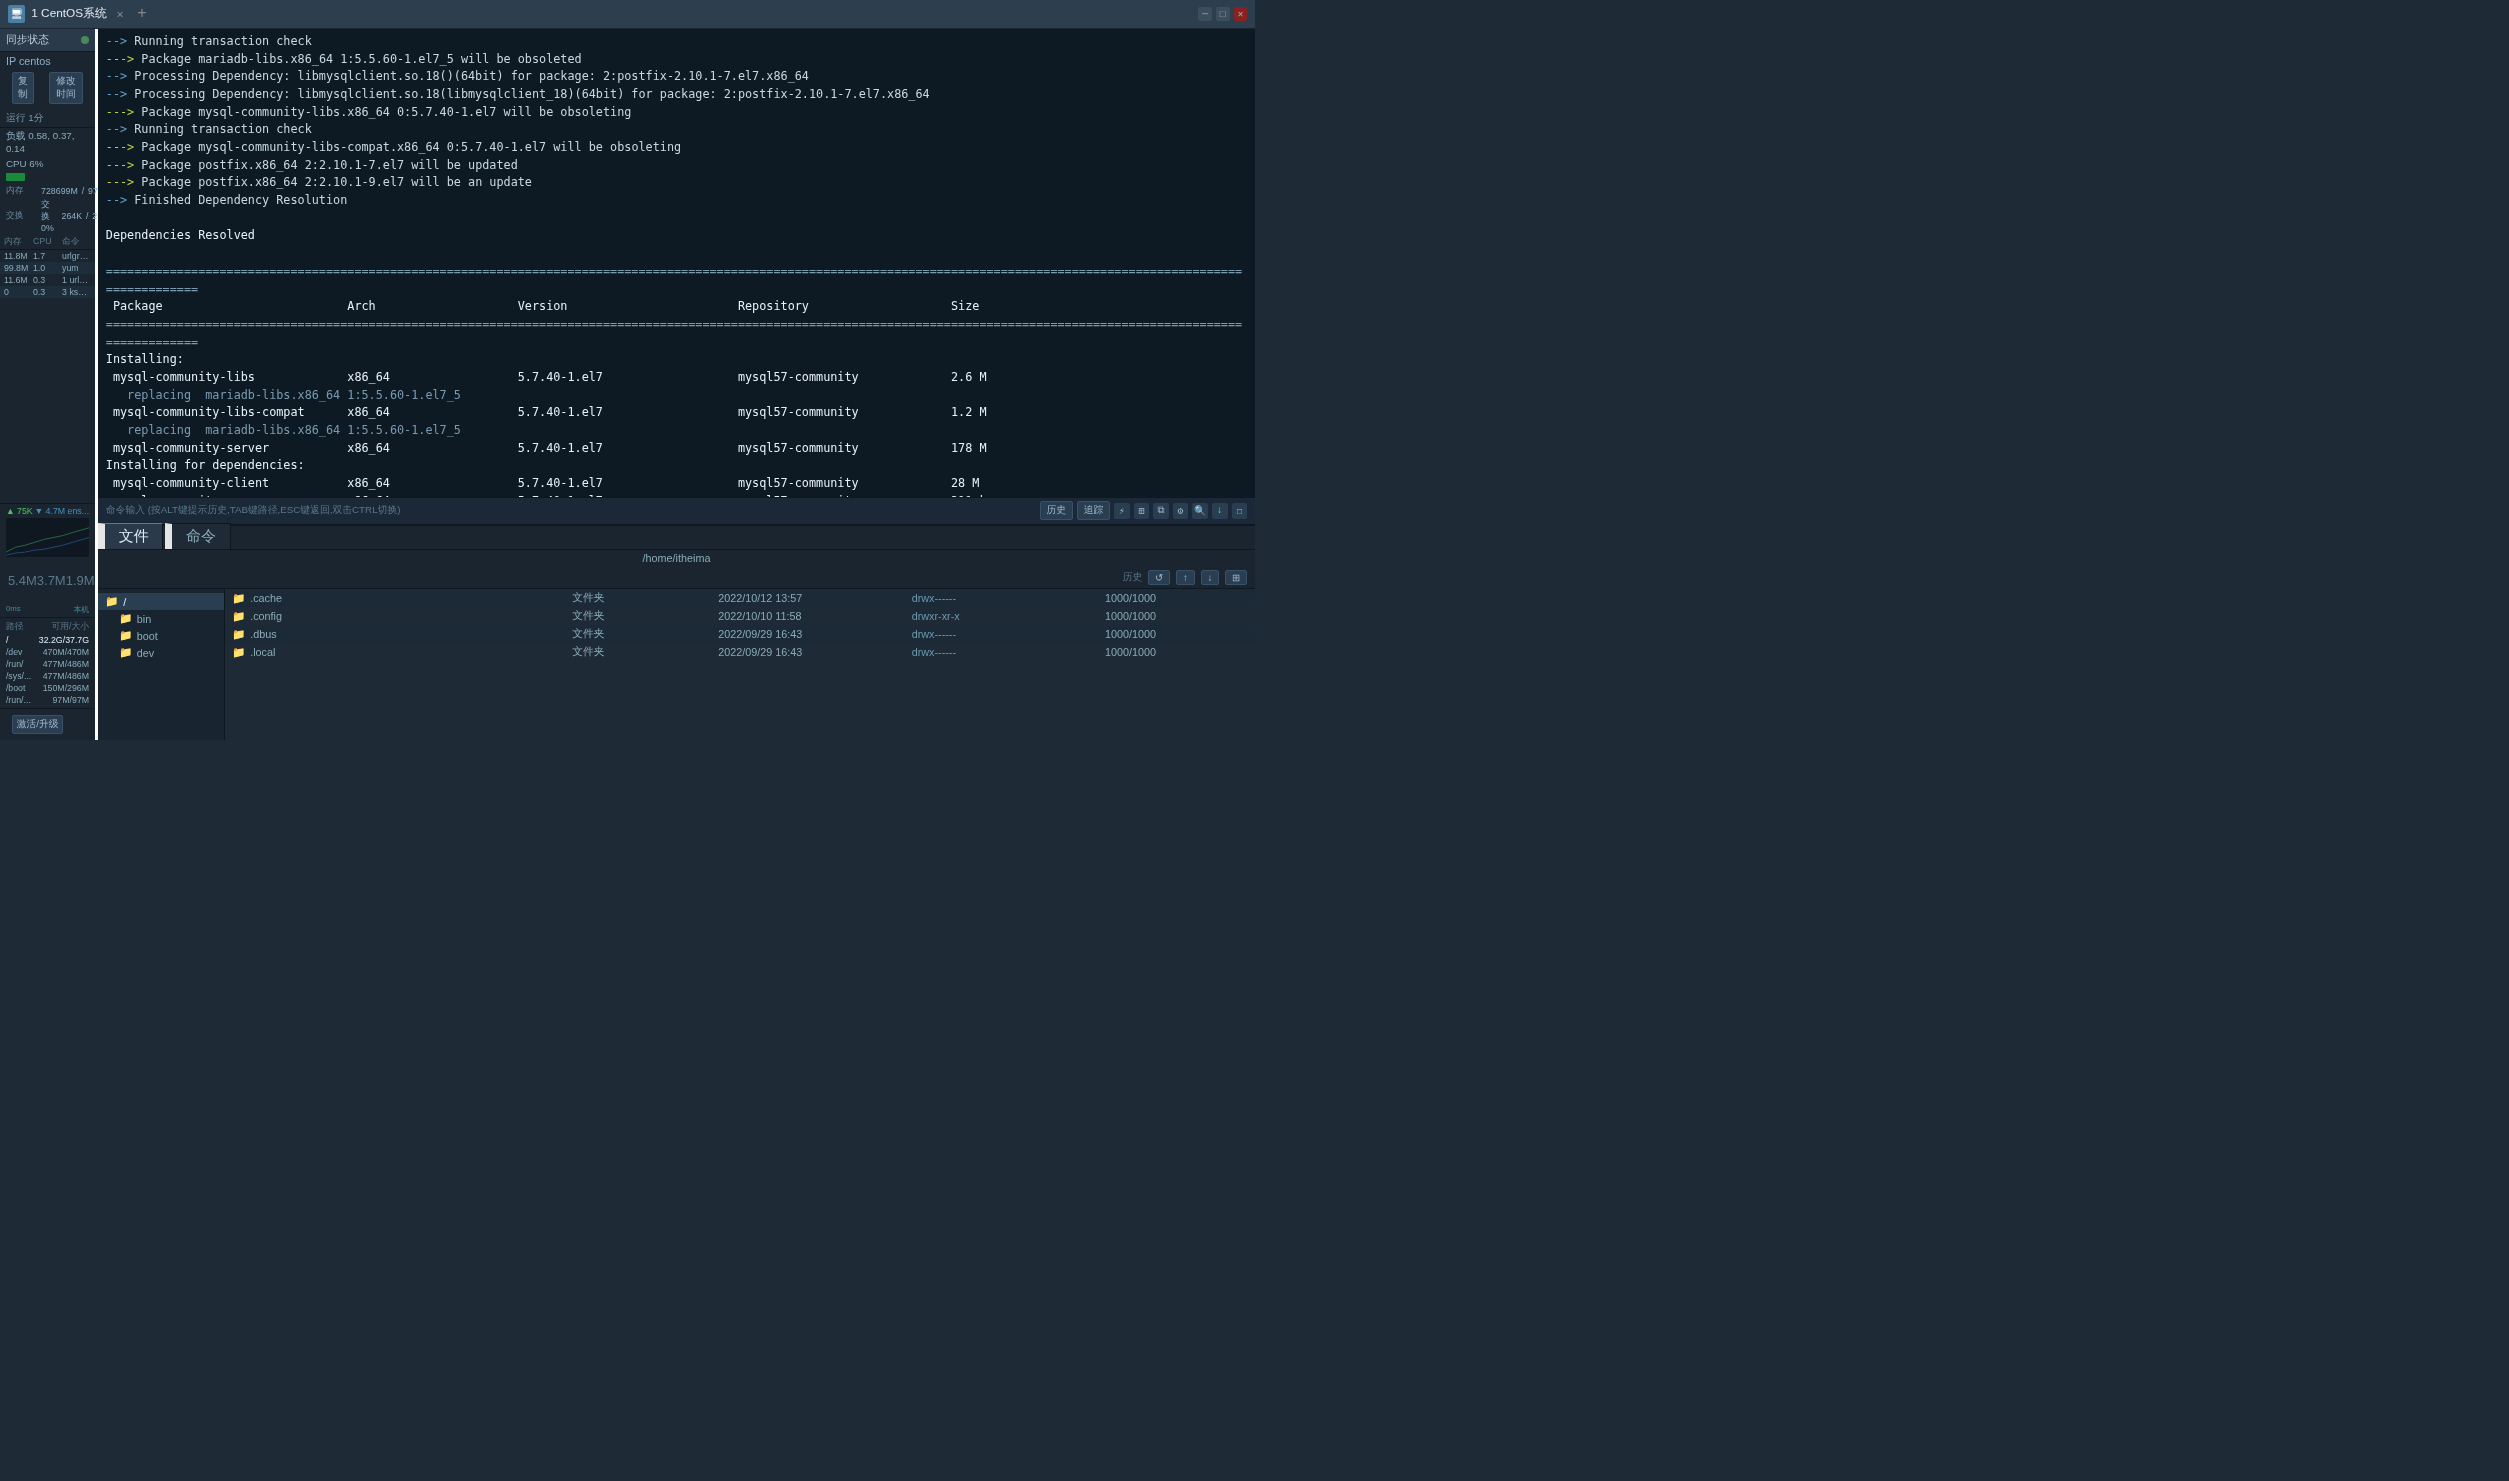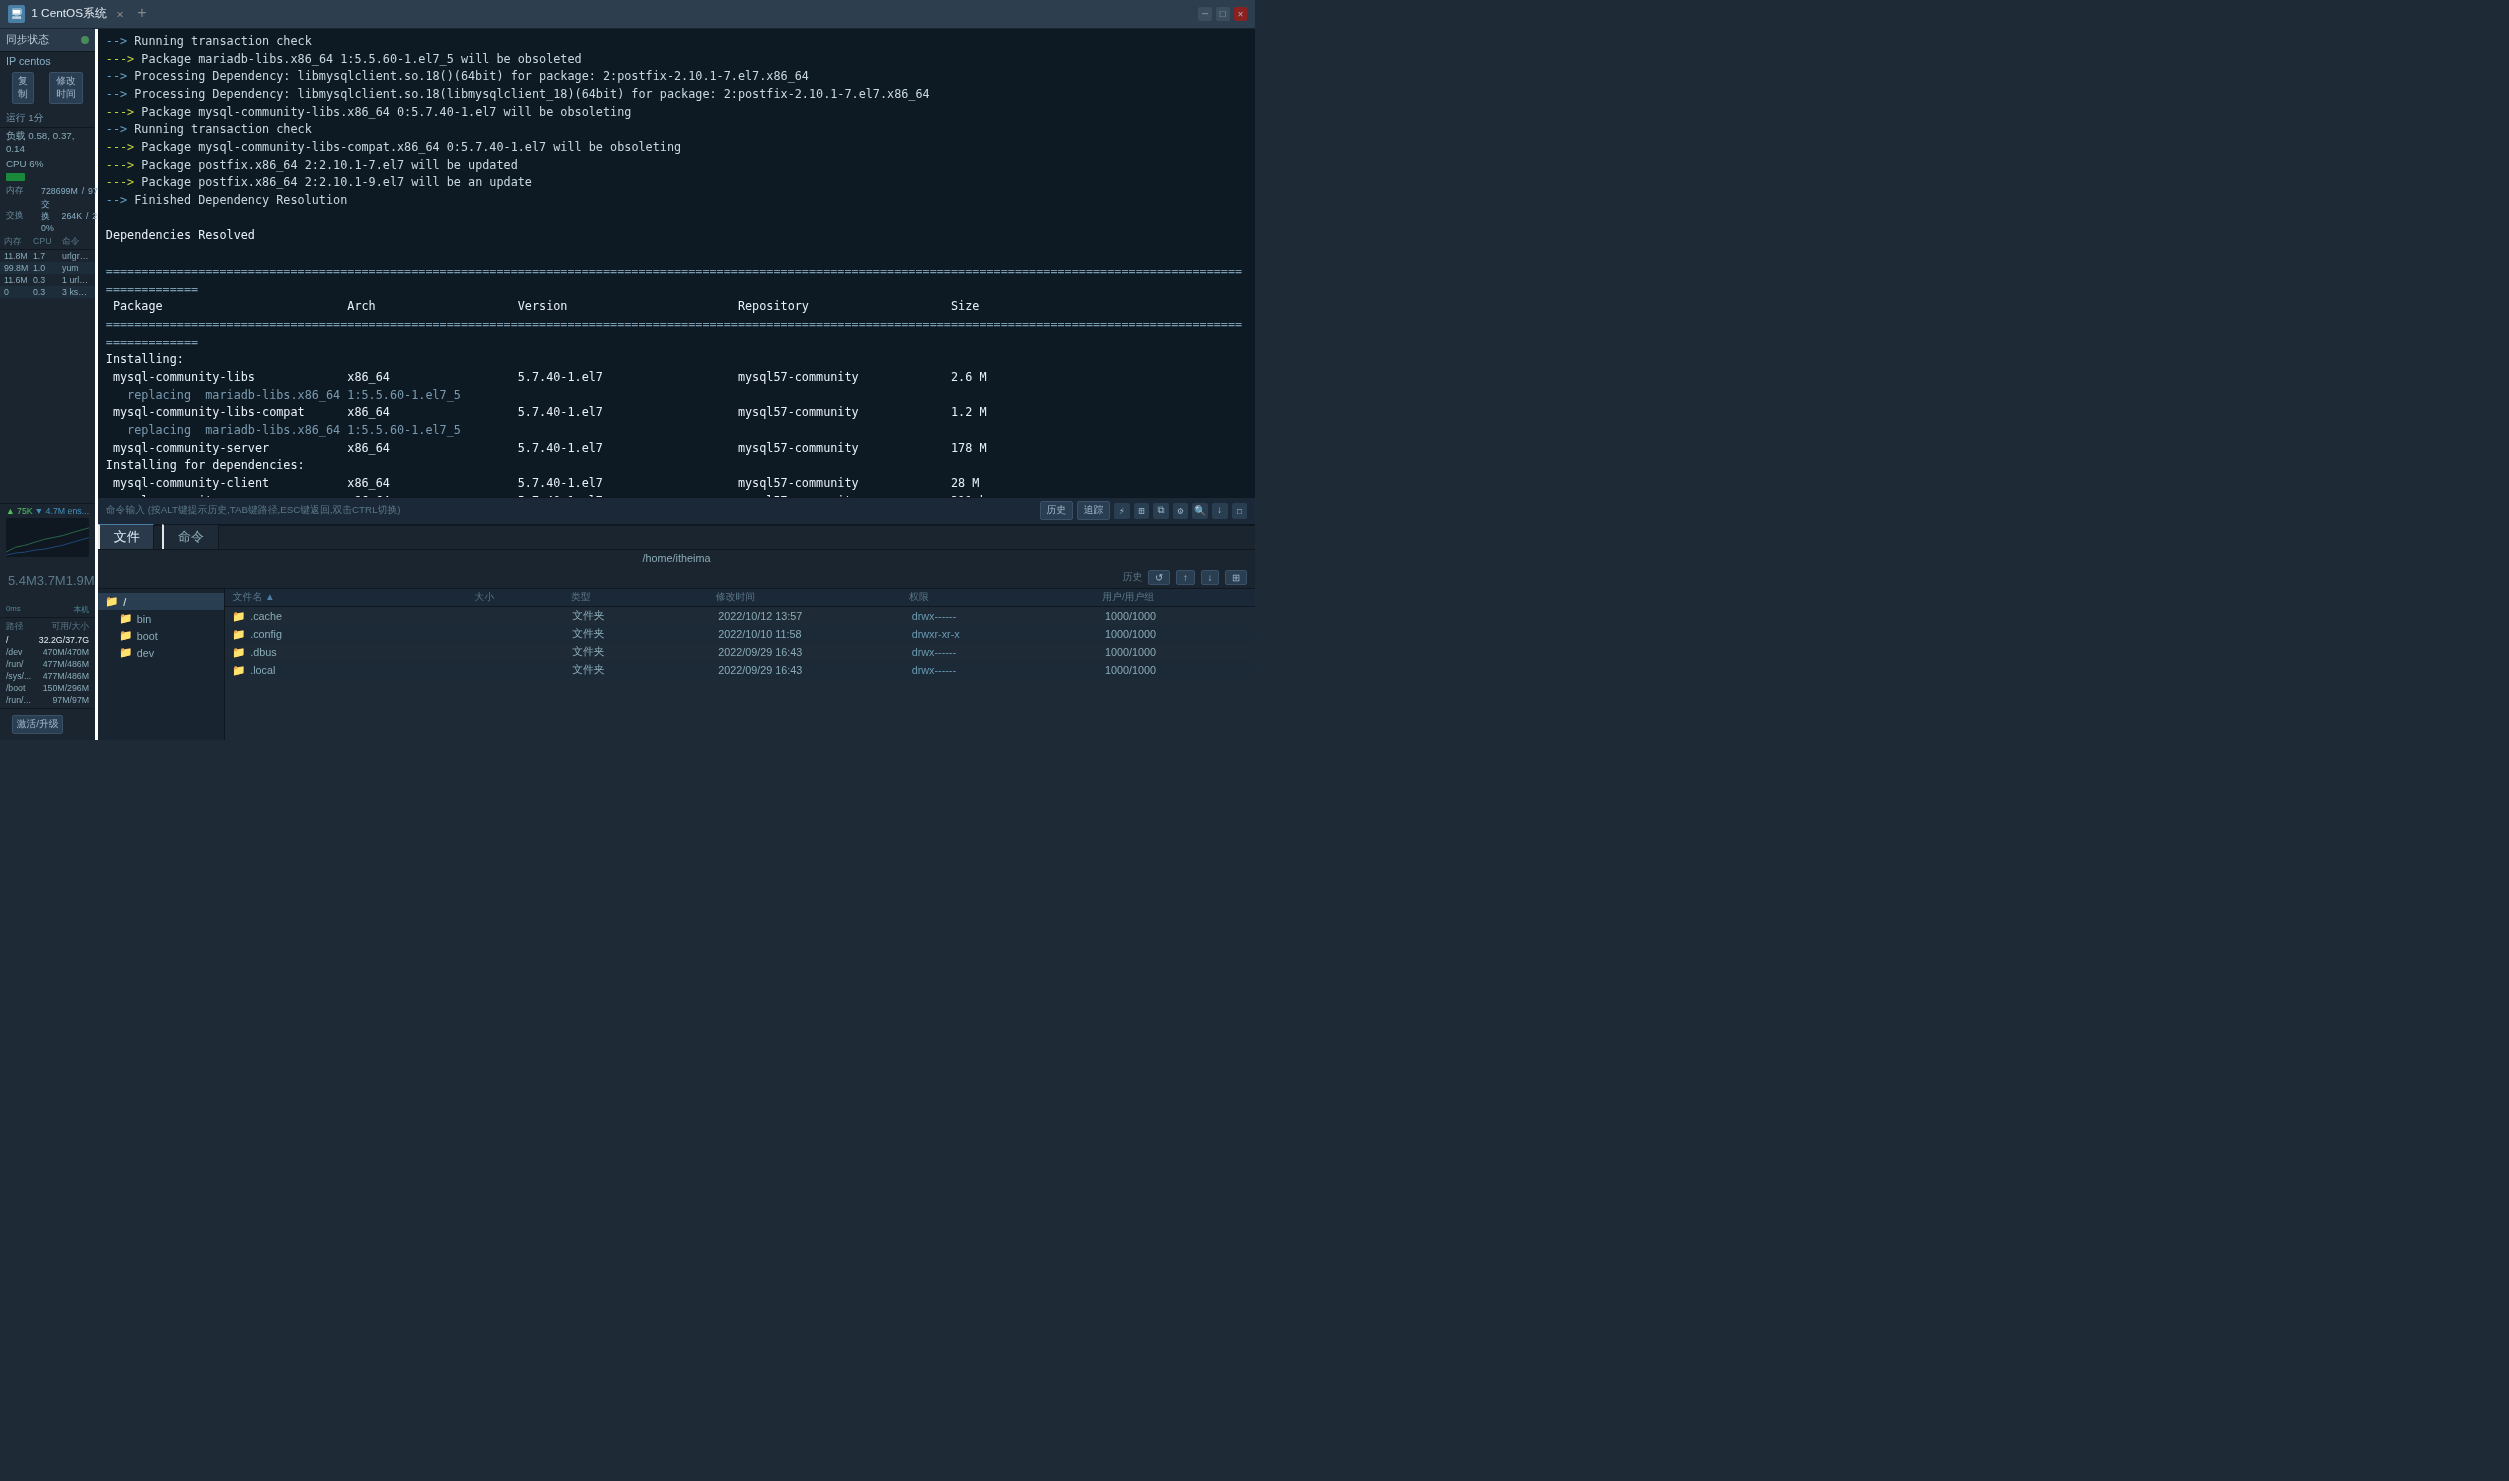--- a/index.html
+++ b/index.html
@@ -323,29 +323,29 @@
     }
     .fm-tabs {
       display: flex;
       background: #1a2530;
       border-bottom: 1px solid #0f1820;
       height: 23.5px;
       align-items: flex-end;
     }
     .fm-tab {
       padding: 2.9px 13.7px;
-      font-size: 13px;
+      font-size: 15px;
       font-family: sans-serif;
       color: #8aacb8;
       cursor: pointer;
       border-top: 1px solid #0f1820;
-      border-left: 2px solid #e5e5e5;
+      border-left: 7px solid #e5e5e5;
       border-right: 1px solid #0f1820;
       background: #1e2a35;
-      margin-right: 8px;
+      margin-right: 2px;
     }
     .fm-tab.active {
       background: #2a3a4a;
       color: #e0eef8;
       border-top: 1px solid #4a7fa5;
     }
     .fm-toolbar {
       display: flex;
       align-items: center;
       padding: 2.9px 7.8px;
@@ -691,28 +691,20 @@
             <span class="fm-folder-icon">📁</span>
             <span>boot</span>
           </div>
           <div class="fm-tree-item">
             <span style="padding-left:9.8px;"></span>
             <span class="fm-folder-icon">📁</span>
             <span>dev</span>
           </div>
         </div>
         <div class="fm-files">
-          <div class="fm-file-header">
-            <span class="col-name">文件名 <span class="fm-sort-arrow">▲</span></span>
-            <span class="col-size">大小</span>
-            <span class="col-type">类型</span>
-            <span class="col-mtime">修改时间</span>
-            <span class="col-perm">权限</span>
-            <span class="col-user">用户/用户组</span>
-          </div>
           <div class="fm-file-row">
             <span class="col-name">
                 <span class="fm-folder-icon">📁</span>
                 <span>.cache</span>
               </span>
             <span class="col-size"></span>
             <span class="col-type">文件夹</span>
             <span class="col-mtime">2022/10/12 13:57</span>
             <span class="col-perm">drwx------</span>
             <span class="col-user">1000/1000</span>

